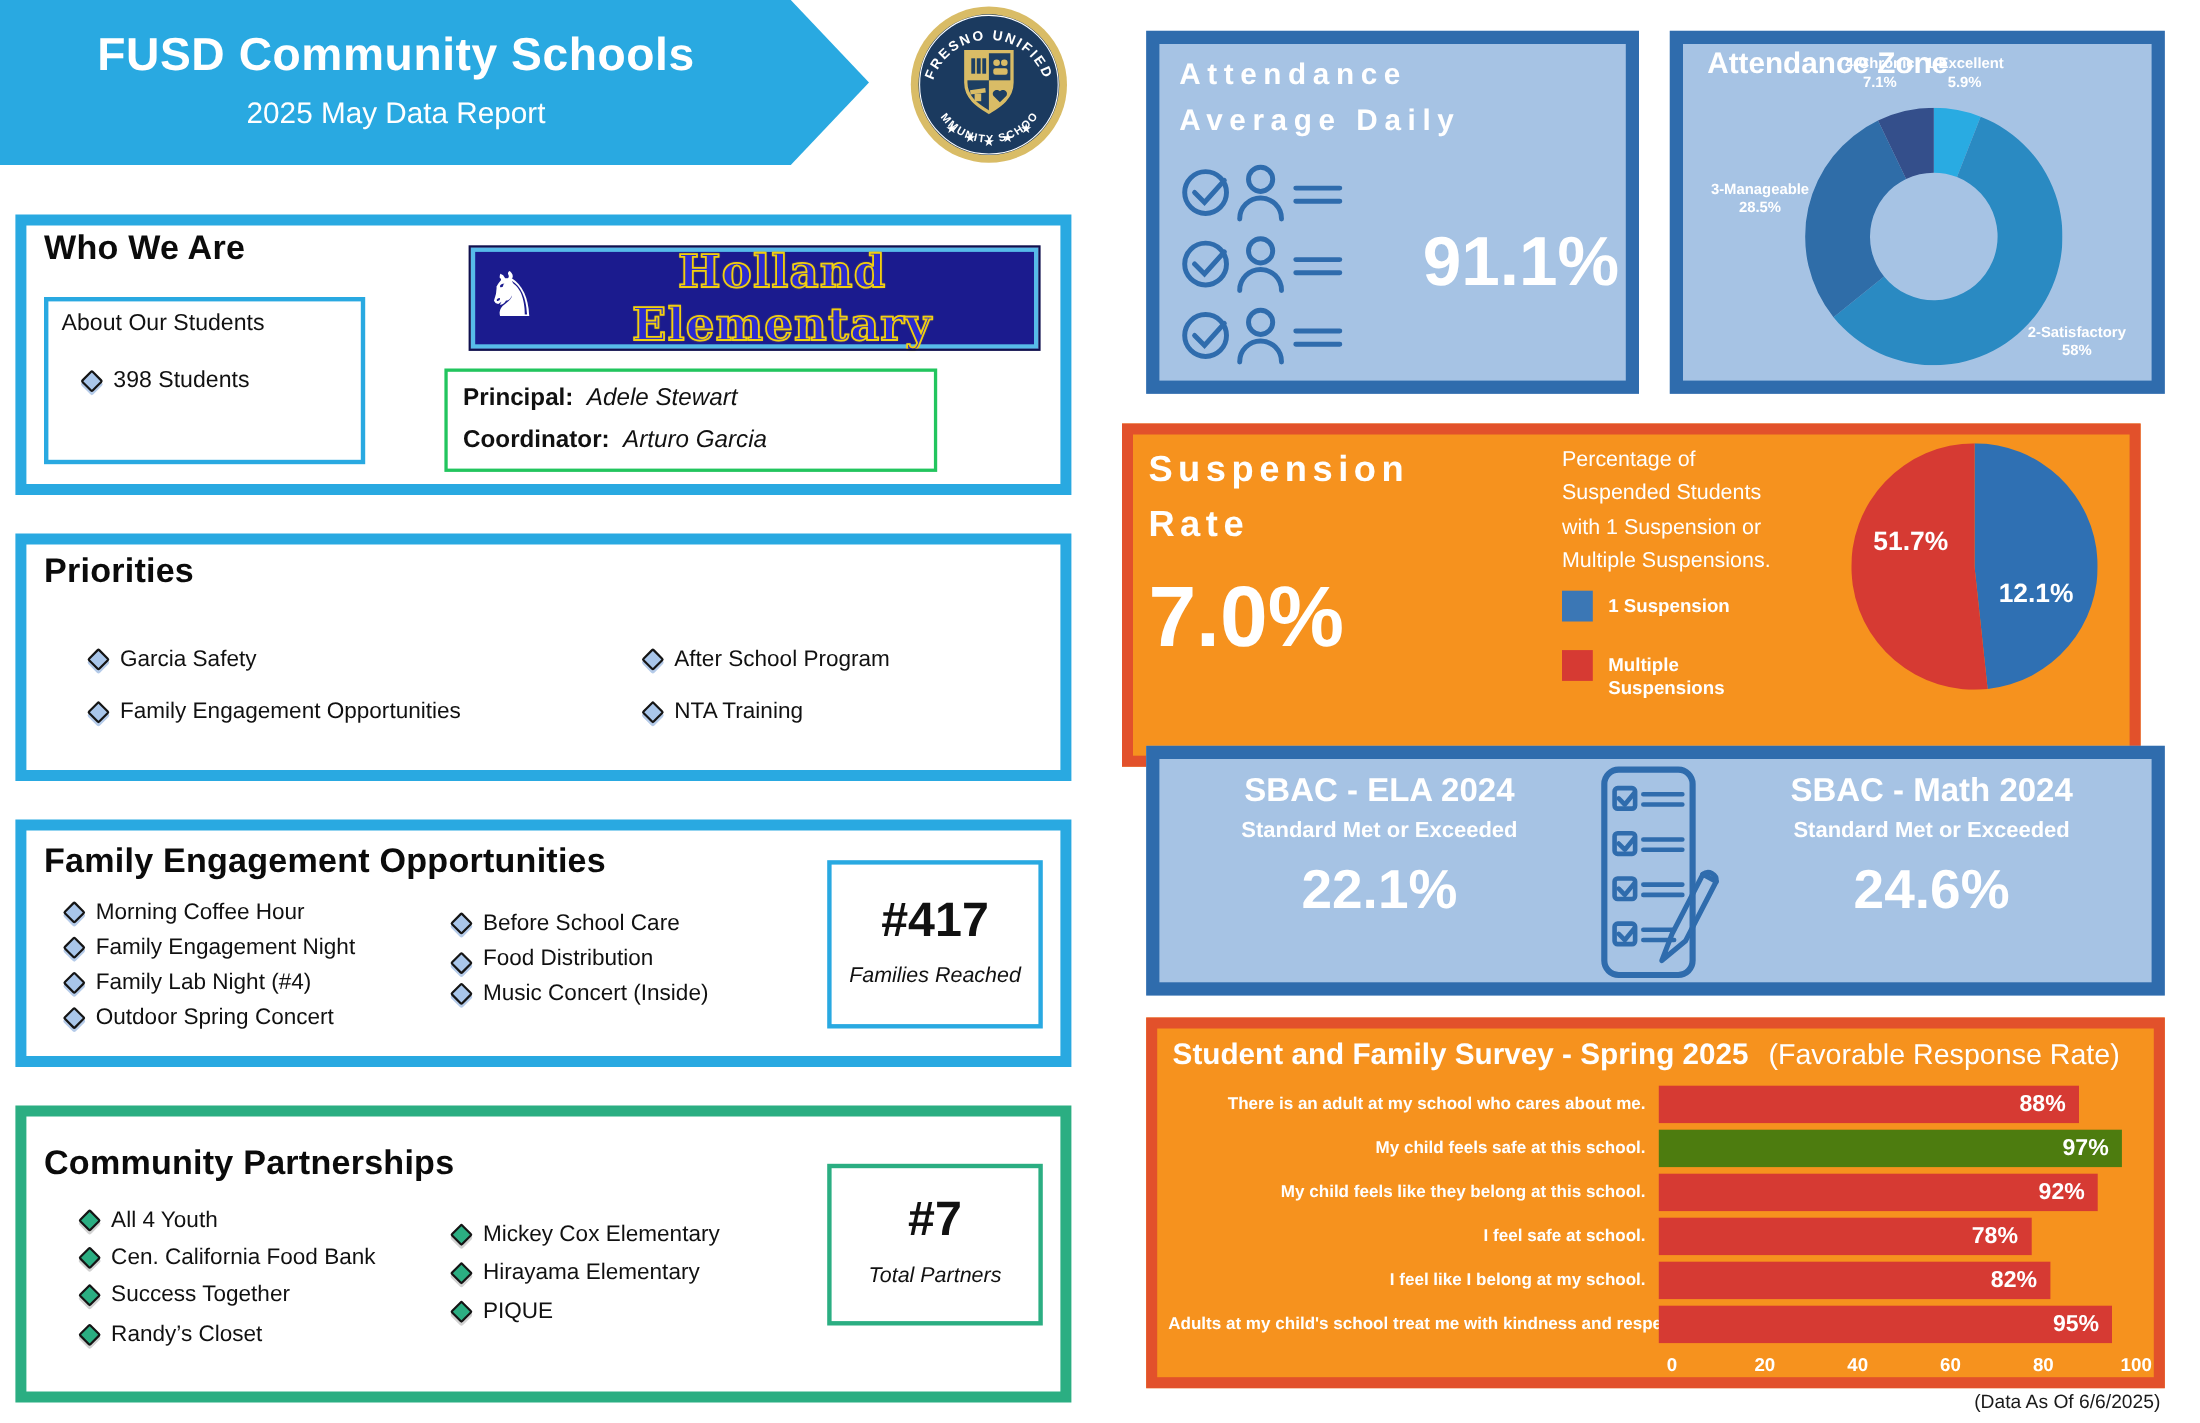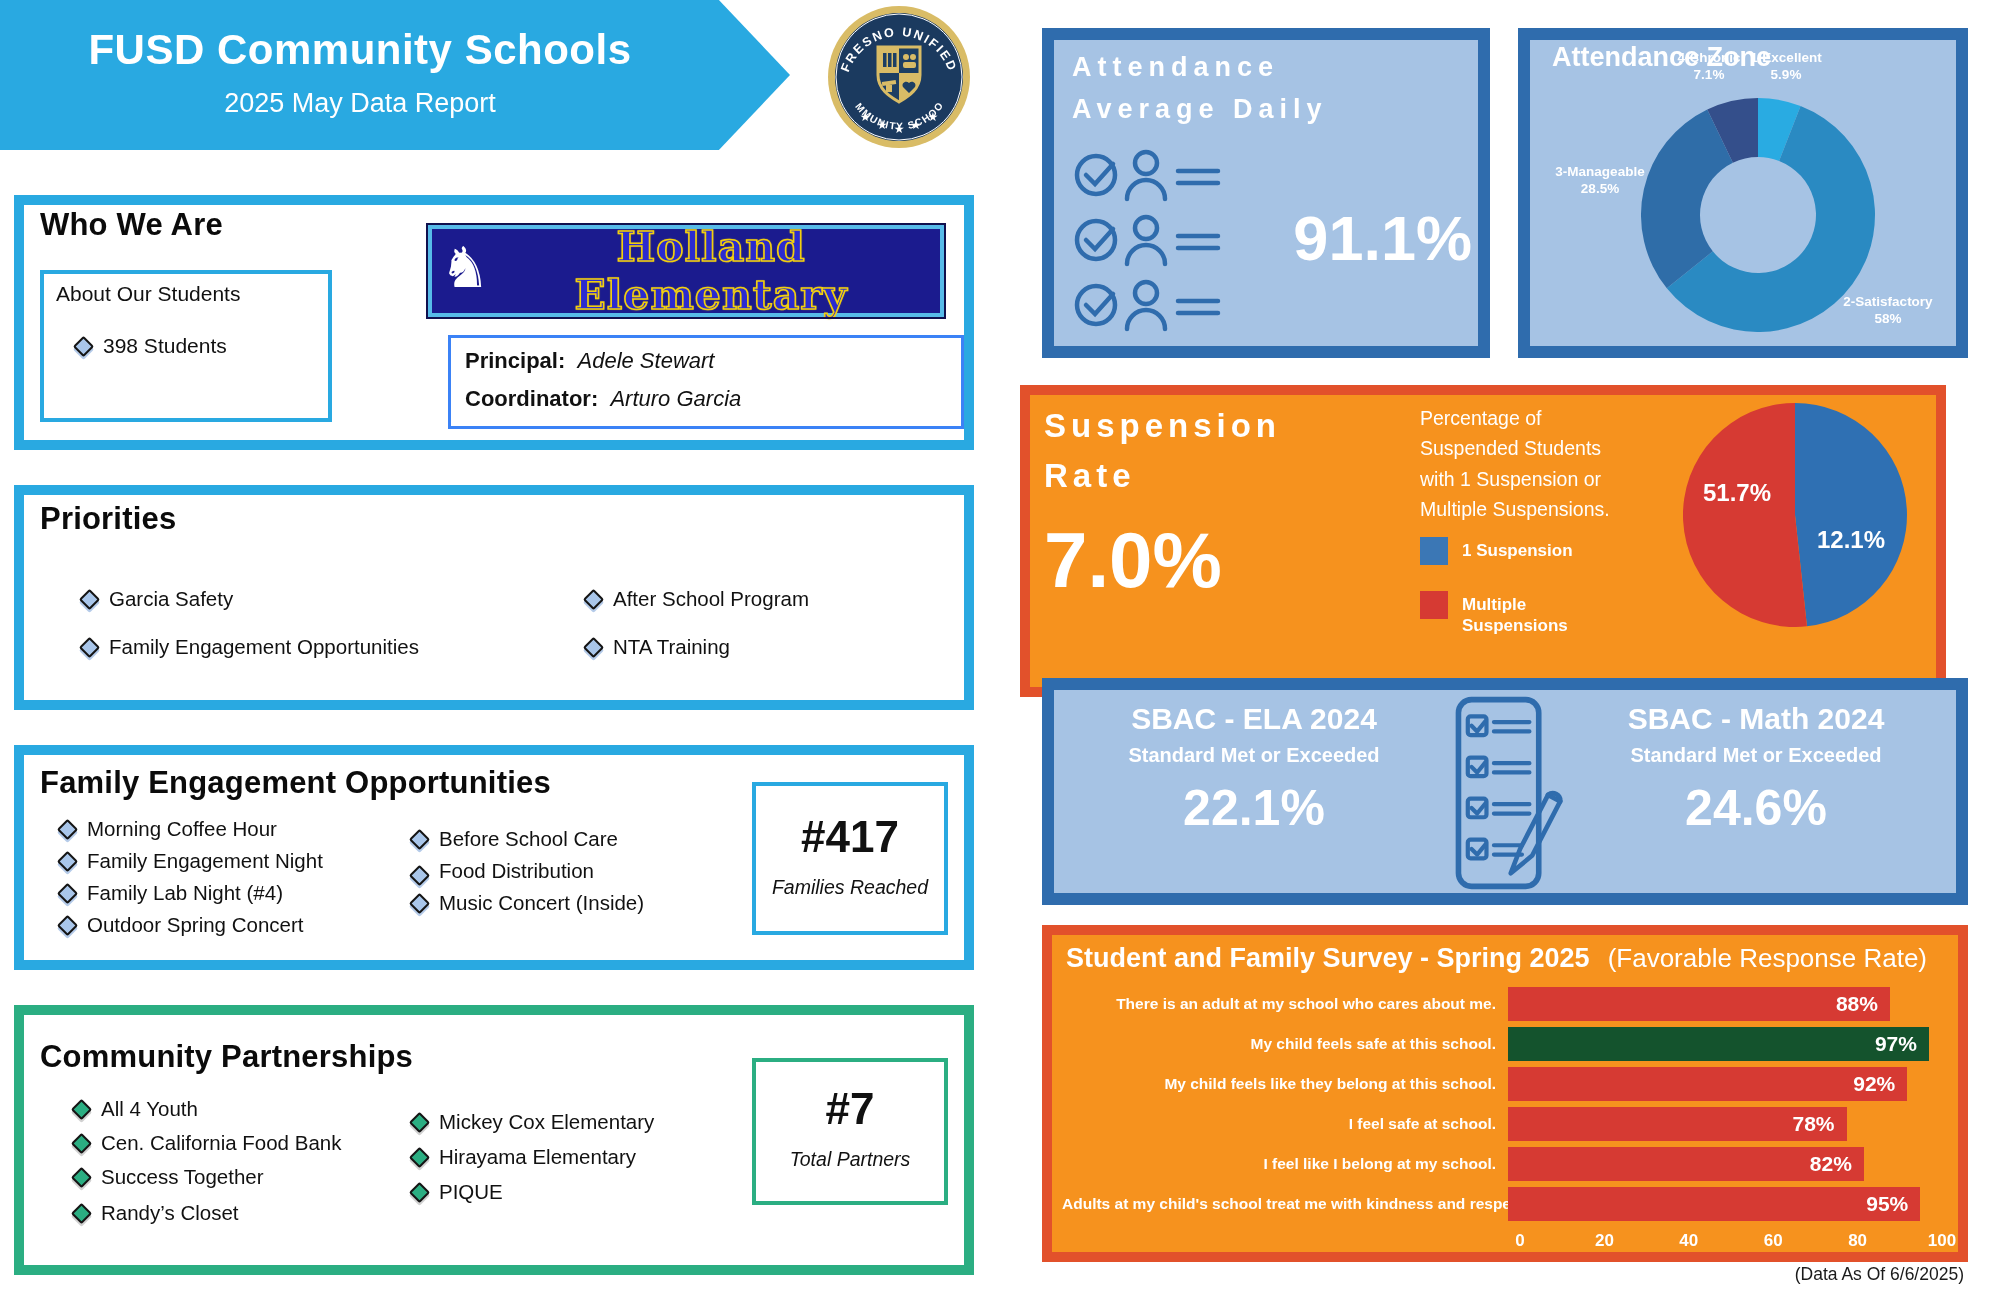--- a/index.html
+++ b/index.html
@@ -26,21 +26,21 @@
   .about-box{position:absolute;left:16px;top:65px;width:292px;height:152px;border:4px solid #29a9e1;}
   .about-label{position:absolute;left:12px;top:8px;font-size:21px;}
   .about-item{position:absolute;left:32px;top:60px;display:flex;align-items:center;font-size:21px;}
 
   .school-banner{position:absolute;left:404px;top:20px;width:516px;height:92px;background:#1b1b8e;
     border:4px solid #57bbe9;outline:2px solid #10104e;display:flex;align-items:center;}
   .knight{font-size:56px;color:#fff;margin:0 6px 6px 8px;line-height:1;}
   .banner-text{flex:1;text-align:center;font-family:"DejaVu Serif",serif;font-weight:bold;
     font-size:41px;color:#2b2bd0;-webkit-text-stroke:1.6px #f2cf0e;
     text-shadow:0 0 2px #f2cf0e;letter-spacing:1px;padding-right:14px;}
-  .principal-box{position:absolute;left:424px;top:130px;width:516px;height:94px;border:3px solid #3b82f6;}
+  .principal-box{position:absolute;left:380px;top:130px;width:448px;height:94px;border:3px solid #22c55e;}
   .pline{position:absolute;left:14px;font-size:22px;}
   .pline b{font-weight:bold;}
   .pline i{font-style:italic;}
 
   .prio{left:14px;top:485px;width:960px;height:225px;}
   .feo{left:14px;top:745px;width:960px;height:225px;}
   .cp{left:14px;top:1005px;width:960px;height:270px;}
 
   .item{position:absolute;display:flex;align-items:center;font-size:20.5px;white-space:nowrap;}
   .dia{width:15px;height:15px;transform:rotate(45deg);background:#a9c6ea;border:2px solid #151515;
@@ -408,21 +408,21 @@
             <div class="slabel">There is an adult at my school who cares about me.</div>
             <div class="strack">
               <div class="sbar" style="width: 88%; background: rgb(214, 58, 51);">
                 <span class="sval">88%</span>
               </div>
             </div>
           </div>
           <div class="srow">
             <div class="slabel">My child feels safe at this school.</div>
             <div class="strack">
-              <div class="sbar" style="width: 97%; background: #14532d;">
+              <div class="sbar" style="width: 97%; background: #4d7c0f;">
                 <span class="sval">97%</span>
               </div>
             </div>
           </div>
           <div class="srow">
             <div class="slabel">My child feels like they belong at this school.</div>
             <div class="strack">
               <div class="sbar" style="width: 92%; background: rgb(214, 58, 51);">
                 <span class="sval">92%</span>
               </div>

